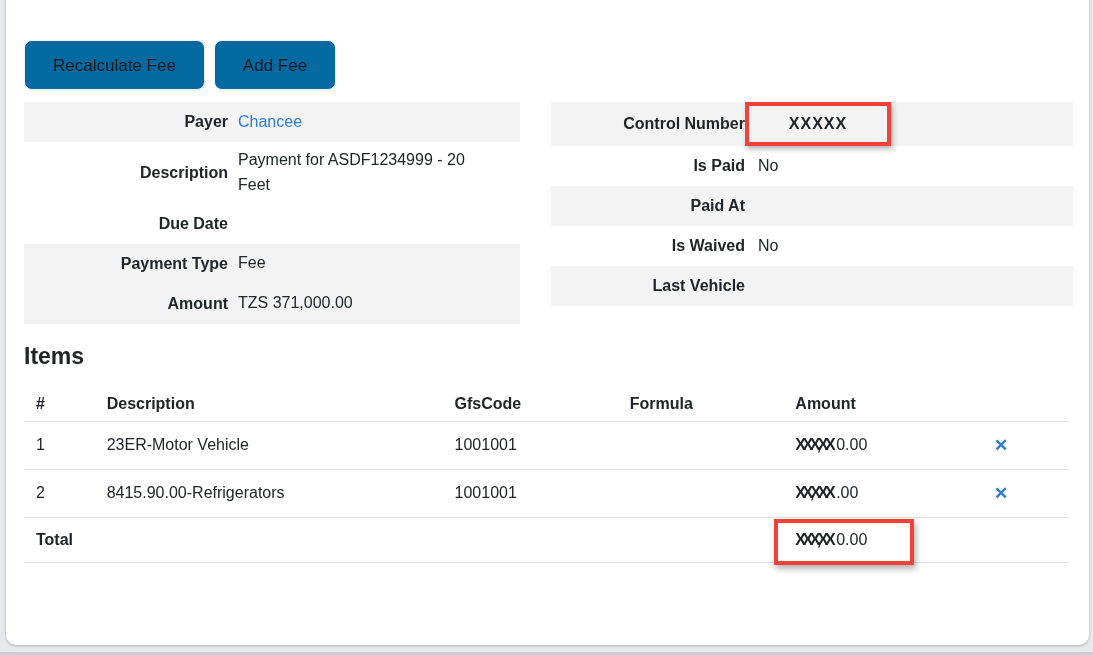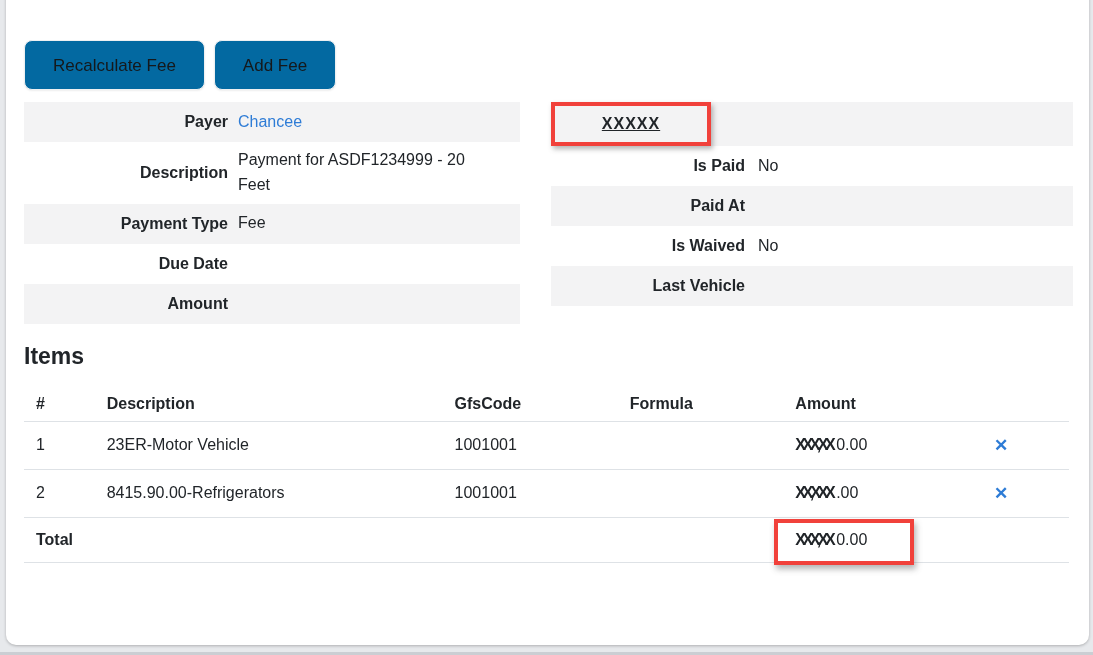--- a/index.html
+++ b/index.html
@@ -46,25 +46,25 @@
   .dl .dvalue{padding-left:10px;width:256px;}
   .dr .dlabel{flex:0 0 194px;}
   .dr .dvalue{padding-left:13px;}
   .dvalue{line-height:1.55;}
   .dvalue.tall{padding:6px 0 6px 10px;}
   a.link{color:#2e7cd6;text-decoration:none;cursor:pointer;}
 
   
   .cn-wrap{
     position:relative;margin-left:-2px;
-    width:160px;height:44px;
+    width:146px;height:44px;
     border:4px solid #f1413b;
     box-shadow:2px 3px 5px rgba(90,90,90,.45);
     display:flex;align-items:center;justify-content:center;
-    font-weight:600;letter-spacing:1px;box-sizing:border-box;text-decoration:underline;
+    font-weight:600;letter-spacing:1px;box-sizing:border-box;
   }
 
   
   .items-head{display:flex;align-items:center;gap:11px;margin-top:19px;}
   .items-title{font-size:23px;font-weight:600;}
   .items-tab{
     background:#fff;border-radius:8px;padding:10px 17px;
     font-size:16px;color:#2b2f33;cursor:pointer;
     box-shadow:0 0 1px rgba(0,0,0,.25), 0 2px 5px rgba(0,0,0,.09);
   }
@@ -112,35 +112,37 @@
 
         <div class="dtable dl">
           <div class="drow striped">
             <div class="dlabel">Payer</div>
             <div class="dvalue"><a class="link">Chancee</a></div>
           </div>
           <div class="drow">
             <div class="dlabel">Description</div>
             <div class="dvalue tall">Payment for ASDF1234999 - 20 Feet</div>
           </div>
+          <div class="drow">
+            <div class="dlabel">Due Date</div>
+            <div class="dvalue"></div>
+          </div>
           <div class="drow striped">
             <div class="dlabel">Payment Type</div>
             <div class="dvalue">Fee</div>
           </div>
-          <div class="drow">
-            <div class="dlabel">Due Date</div>
-            <div class="dvalue"></div>
-          </div>
           <div class="drow striped">
             <div class="dlabel">Amount</div>
+            <div class="dvalue">TZS 371,000.00</div>
           </div>
         </div>
 
         <div class="dtable dr">
           <div class="drow striped">
+            <div class="dlabel">Control Number</div>
             <div class="dvalue" style="padding-left:2px;">
               <div class="cn-wrap">
                 <span>XXXXX</span>
               </div>
             </div>
           </div>
           <div class="drow">
             <div class="dlabel">Is Paid</div>
             <div class="dvalue">No</div>
           </div>

